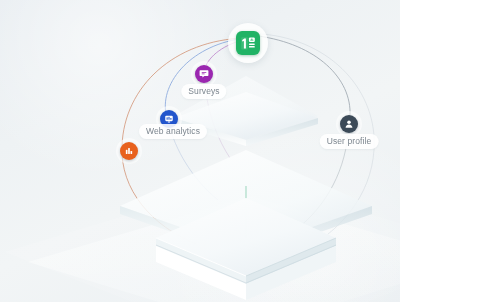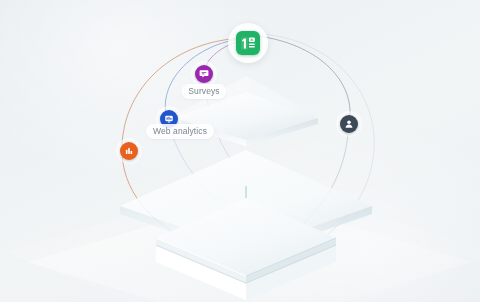--- a/index.html
+++ b/index.html
@@ -9,21 +9,21 @@
   }
   body {
     width: 480px;
     height: 302px;
     overflow: hidden;
     font-family: "Liberation Sans", sans-serif;
   }
 
   #stage {
     position: relative;
-    width: 480px;
+    width: 400px;
     height: 302px;
     overflow: hidden;
     background: linear-gradient(155deg, #e8edf1 0%, #eef2f4 30%, #f2f5f6 55%, #eef2f4 78%, #e9eef1 100%);
   }
 
   
   .sheen-a {
     position: absolute;
     left: -10%; top: -30%;
     width: 70%; height: 90%;
@@ -238,34 +238,37 @@
   <div class="node-halo" style="left:169px; top:119px; width:26px; height:26px;"></div>
   <div class="node" style="left:169px; top:119px; background:#2255cc;">
     <svg width="10" height="10" viewBox="0 0 12 12">
       <rect x="1.5" y="2.0" width="9" height="6.6" rx="1.3" fill="#ffffff"></rect>
       <rect x="4.6" y="9.0" width="2.8" height="1.3" rx="0.5" fill="#ffffff"></rect>
       <rect x="3.1" y="3.9" width="1.3" height="3.0" rx="0.45" fill="#2255cc"></rect>
       <rect x="5.35" y="3.2" width="1.3" height="3.7" rx="0.45" fill="#2255cc"></rect>
       <rect x="7.6" y="4.8" width="1.3" height="2.1" rx="0.45" fill="#2255cc"></rect>
     </svg>
   </div>
-  <div class="label-pill" style="left:180px; top:124px;text-align:right;">
+  <div class="label-pill" style="left:173px; top:124px;text-align:right;">
     <span>Web analytics</span>
   </div>
 
   <div class="node-halo" style="left:129px; top:151px; width:26px; height:26px;"></div>
   <div class="node" style="left:129px; top:151px; background:#e8611d;">
     <svg width="10" height="10" viewBox="0 0 12 12">
       <rect x="2.2" y="4.6" width="2.0" height="5.0" rx="0.7" fill="#ffffff"></rect>
       <rect x="5.0" y="2.4" width="2.0" height="7.2" rx="0.7" fill="#ffffff"></rect>
       <rect x="7.8" y="5.9" width="2.0" height="3.7" rx="0.7" fill="#ffffff"></rect>
     </svg>
   </div>
 
   <div class="node-halo" style="left:349px; top:124px; width:26px; height:26px;"></div>
   <div class="node" style="left:349px; top:124px; background:#3c4a58;">
     <svg width="10" height="10" viewBox="0 0 12 12">
       <circle cx="6" cy="4.0" r="2.1" fill="#ffffff"></circle>
       <path d="M1.9 10.6 c0 -2.4 1.85 -3.9 4.1 -3.9 s4.1 1.5 4.1 3.9 z" fill="#ffffff"></path>
     </svg>
   </div>
+  <div class="label-pill" style="left:349px; top:134px;">
+    <span>User profile</span>
+  </div>
 
 </div>
 
 </body></html>

